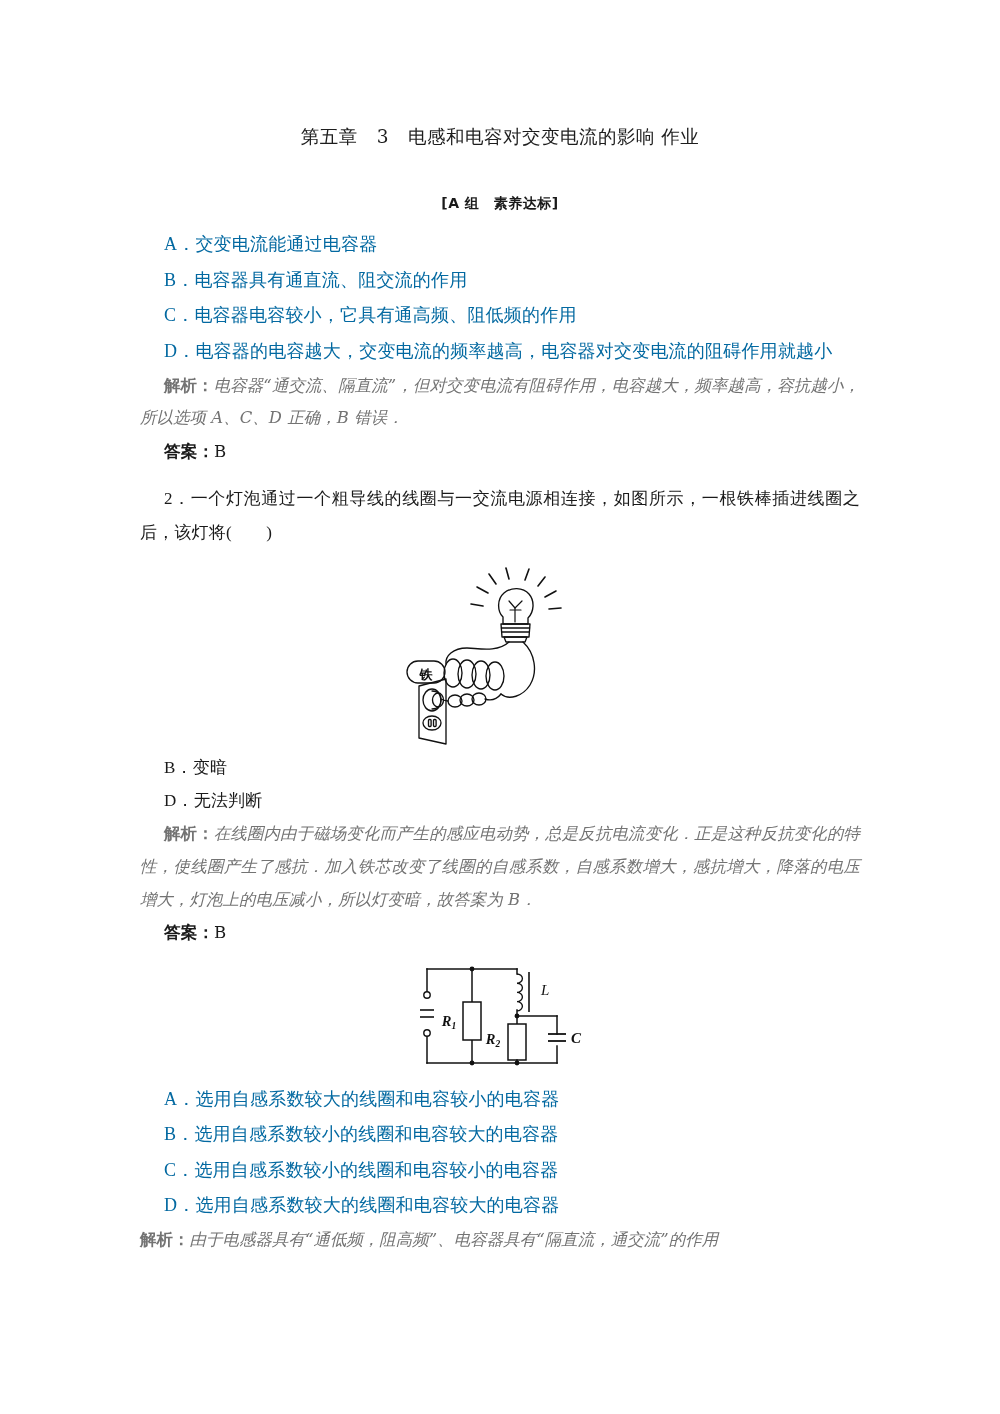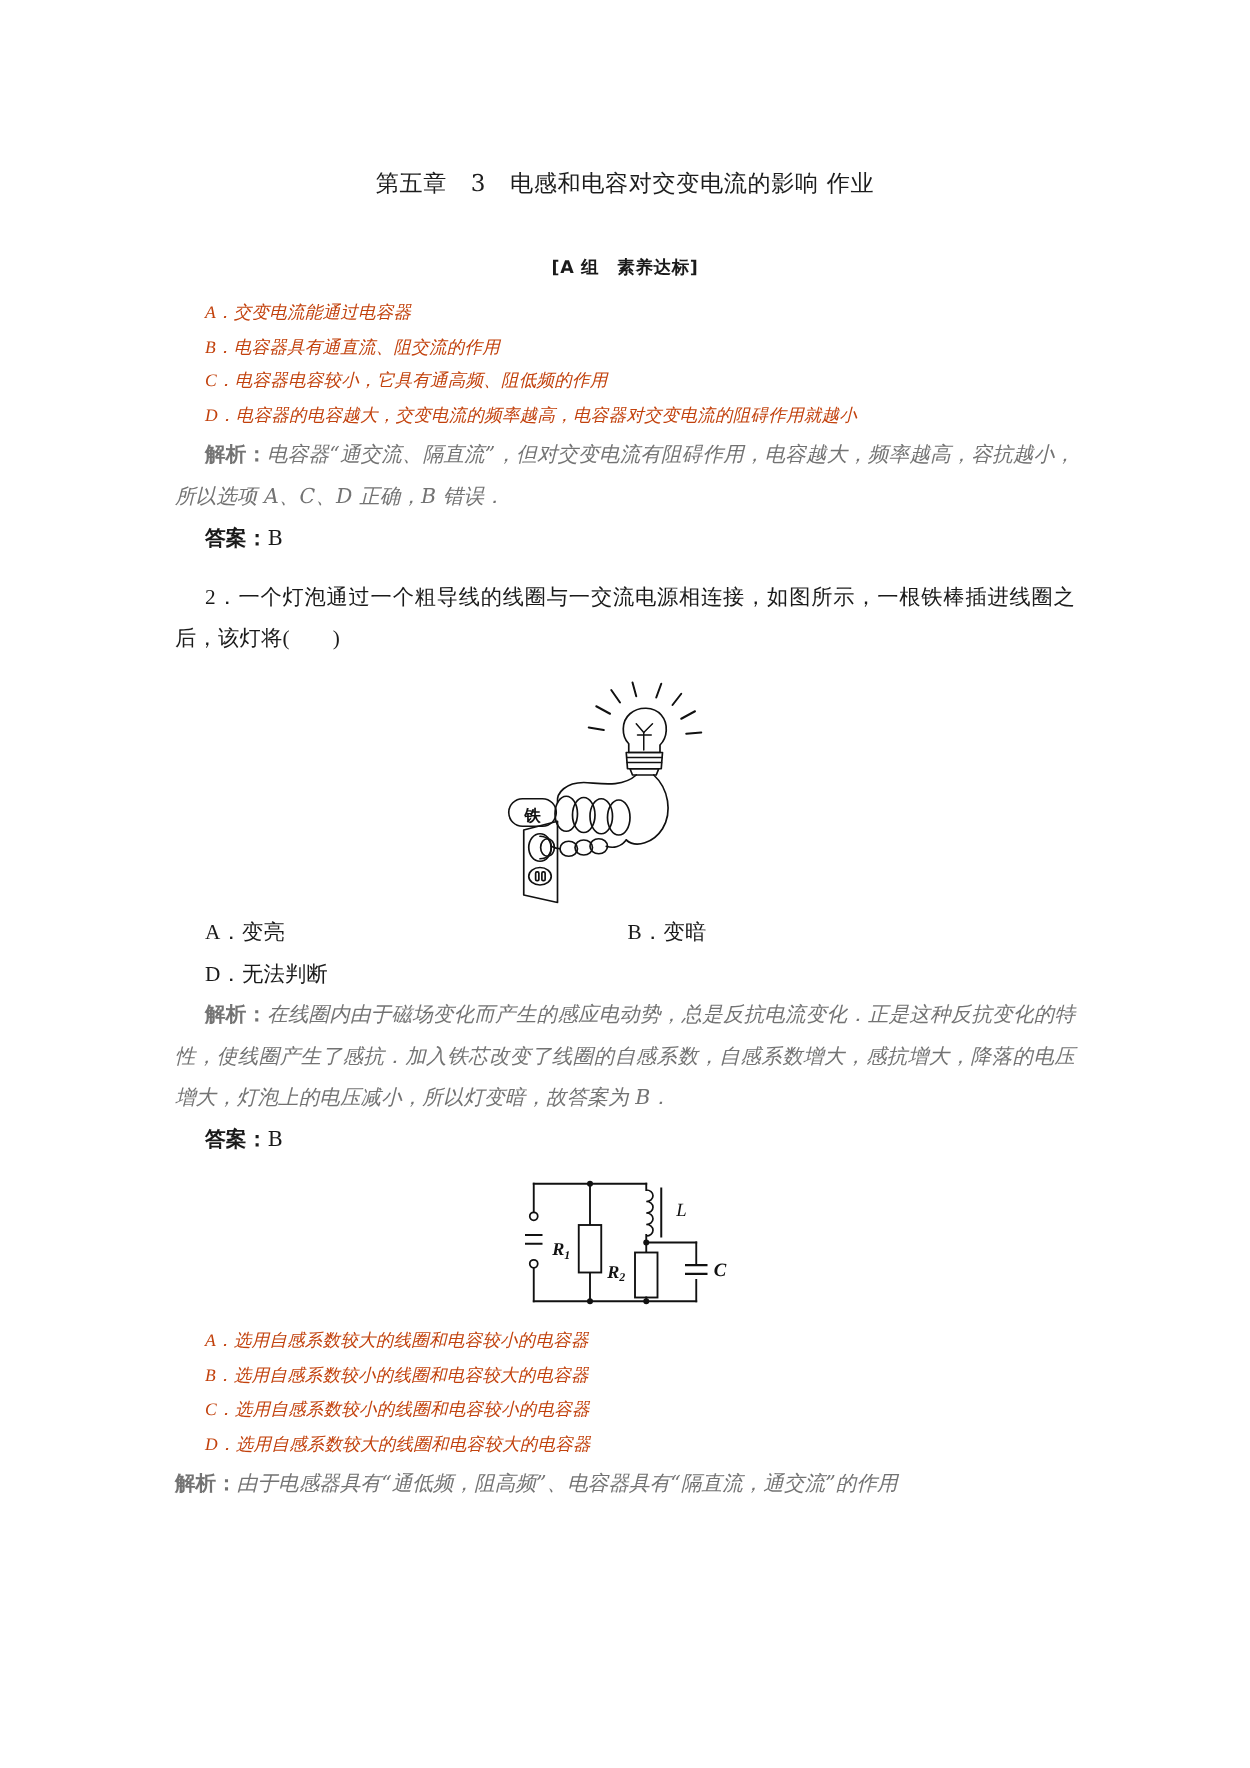--- a/index.html
+++ b/index.html
@@ -13,21 +13,21 @@
     font-family: "Liberation Serif", "DejaVu Serif", serif;
     color: #1a1a1a;
     position: relative;
     overflow: hidden;
   }
   .page {
     width: 1000px;
     height: 1414px;
     position: relative;
     box-sizing: border-box;
-    padding: 16px 140px;
+    padding: 6px 140px;
   }
 
   
   .doc-title {
     margin: 0;
     padding-top: 118px;
     text-align: center;
     font-size: 18.5px;
     font-weight: 500;
     letter-spacing: 0.5px;
@@ -51,26 +51,25 @@
   }
   .q-stem {
     font-size: 17px;
     line-height: 1.98;
     text-indent: 24px;
     text-align: justify;
     letter-spacing: 0.2px;
     color: #1a1a1a;
   }
   .opt {
-    font-size: 14px;
+    font-size: 18px;
     line-height: 1.98;
     padding-left: 24px;
     letter-spacing: 0.2px;
-    color: #c2410c;
-    font-style: italic;
+    color: #0369a1;
   }
   .opt-row {
     display: flex;
     font-size: 17px;
     line-height: 1.98;
     padding-left: 24px;
     letter-spacing: 0.2px;
   }
   .opt-row > span:first-child { width: 338px; flex: 0 0 338px; }
 
@@ -190,21 +189,20 @@
             <ellipse cx="27" cy="163" rx="9" ry="7"></ellipse>
             <rect x="23.5" y="159.5" width="2.6" height="7" rx="1"></rect>
             <rect x="28.5" y="159.5" width="2.6" height="7" rx="1"></rect>
           </g>
         </g>
         <text x="21" y="119" font-family="'DejaVu Sans','Liberation Sans',sans-serif" font-size="13" font-weight="bold" fill="#111111" text-anchor="middle">铁</text>
       </svg>
     </div>
 
     <div class="opt-row">
-      <span>A．变亮</span>
       <span>B．变暗</span>
     </div>
     <div class="opt-row">
       <span>D．无法判断</span>
     </div>
 
     <div class="analysis"><span class="lbl">解析：</span><span>在线圈内由于磁场变化而产生的感应电动势，总是反抗电流变化．正是这种反抗变化的特性，使线圈产生了感抗．加入铁芯改变了线圈的自感系数，自感系数增大，感抗增大，降落的电压增大，灯泡上的电压减小，所以灯变暗，故答案为 B．</span></div>
     <div class="answer"><span class="lbl">答案：</span><span>B</span></div>
   </div>
 

